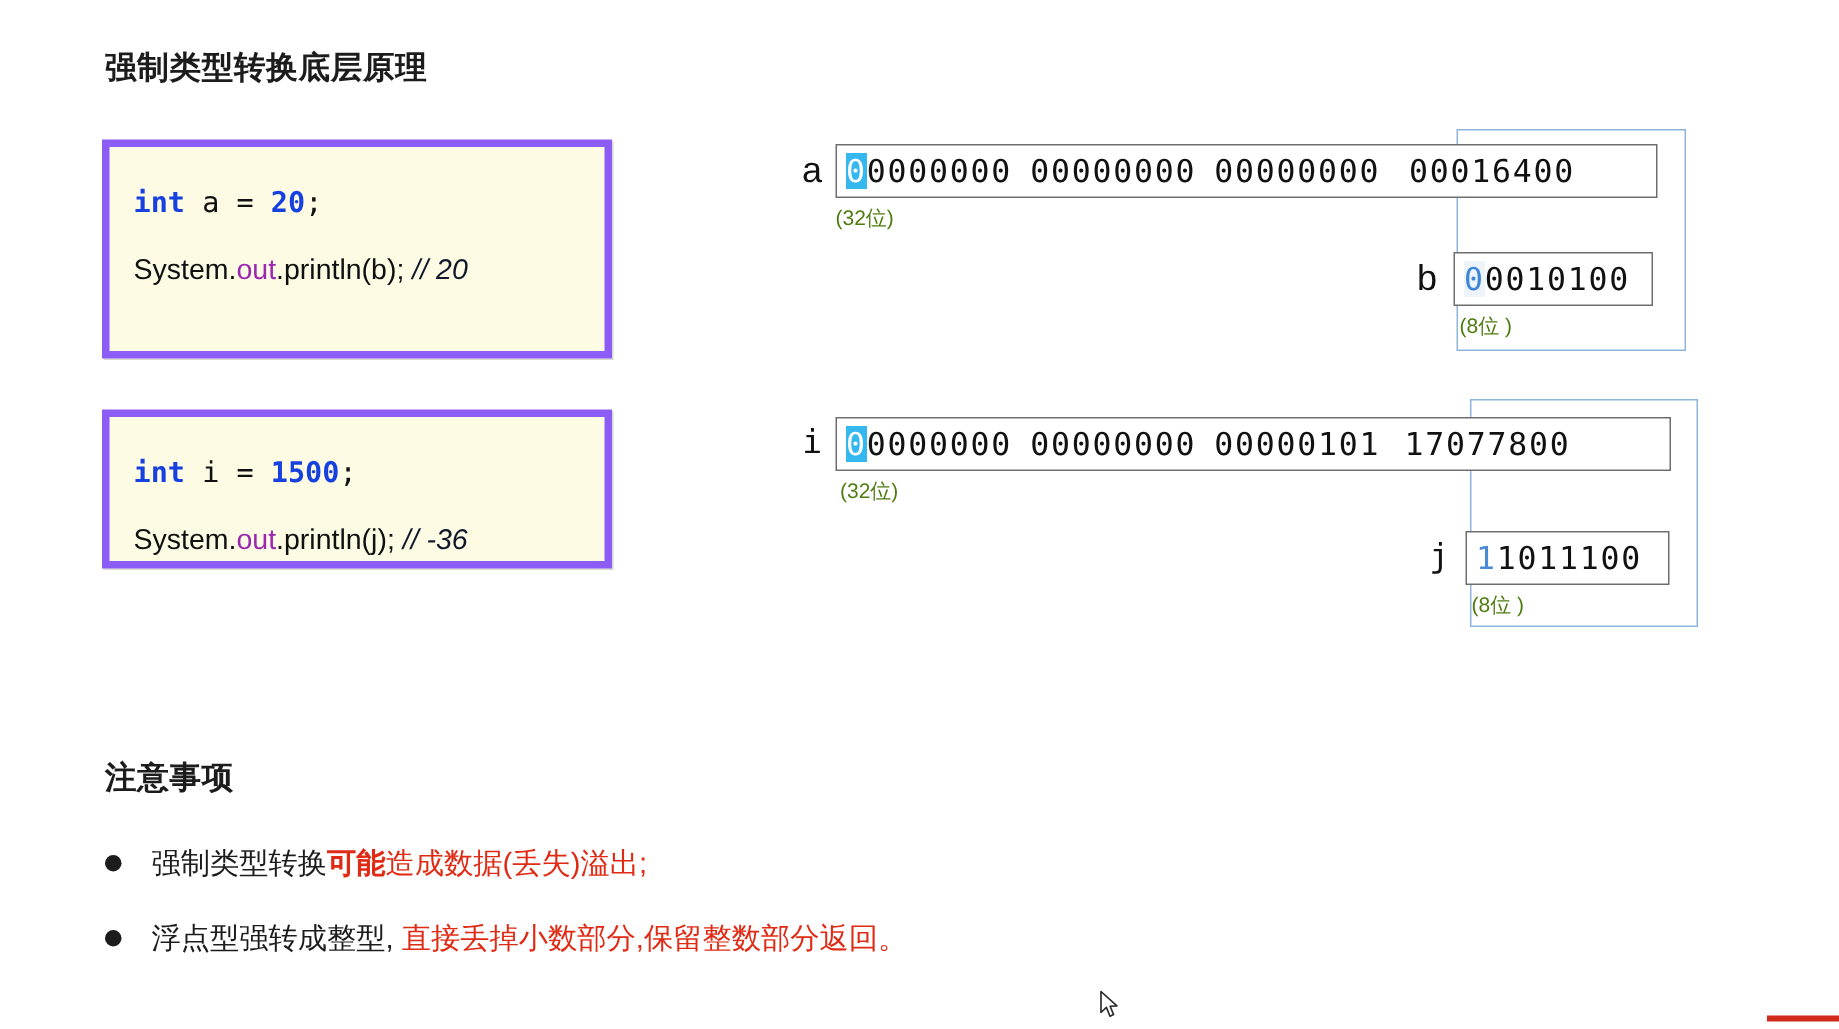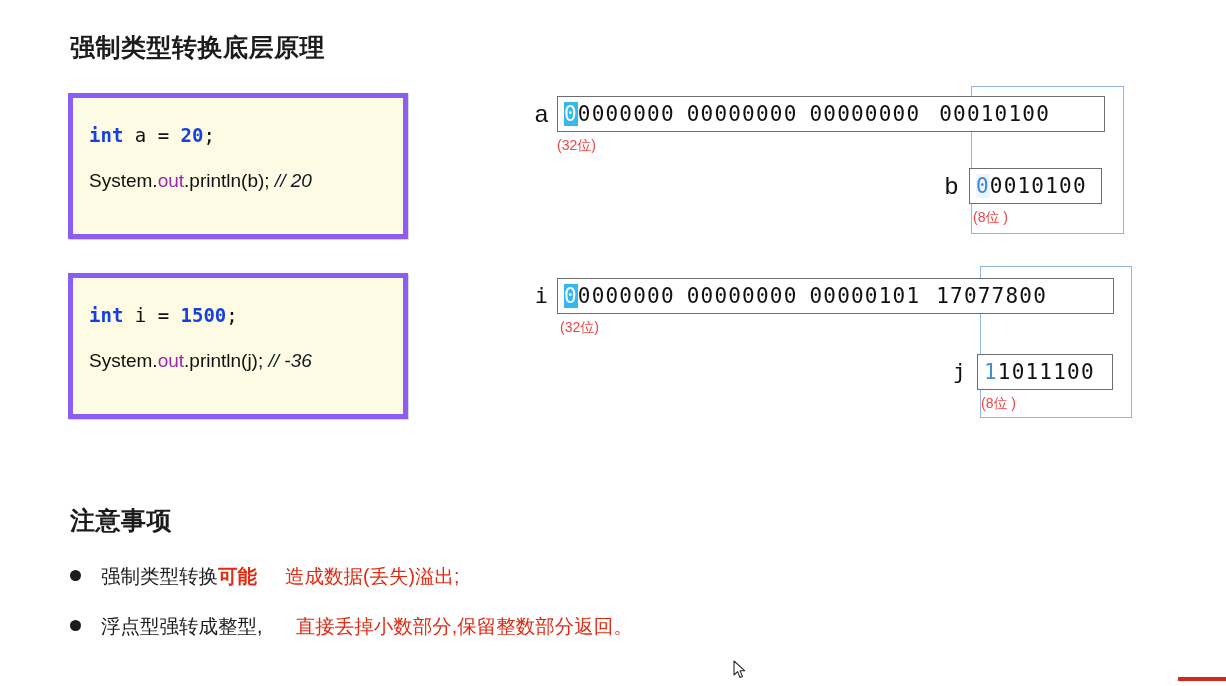--- a/index.html
+++ b/index.html
@@ -14,39 +14,39 @@
     overflow: hidden;
     font-family: "Liberation Sans", "DejaVu Sans", sans-serif;
     color: #1a1a1a;
     -webkit-font-smoothing: antialiased;
   }
 
   
   .heading {
     position: absolute;
     font-weight: bold;
-    font-size: 25px;
+    font-size: 21px;
     letter-spacing: 0.5px;
     color: #1c1c1c;
     white-space: nowrap;
   }
   #title-main  { left: 70px; top: 31px; }
   #title-notes { left: 70px; top: 504px; }
 
   
   .code-box {
     position: absolute;
     background: #fdfbe3;
     border: 5px solid #8b5cf6;
     box-sizing: border-box;
     padding: 14px 16px 12px 16px;
     box-shadow: 1px 1px 0 #d8d8cc;
   }
   #code-box-1 { left: 68px; top: 93px;  width: 340px; height: 146px; }
-  #code-box-2 { left: 68px; top: 273px; width: 340px; height: 146px; }
+  #code-box-2 { left: 68px; top: 273px; width: 340px; height: 106px; }
 
   .code-line {
     font-family: "DejaVu Sans Mono", "Liberation Mono", monospace;
     font-size: 19px;
     line-height: 46px;
     white-space: pre;
     color: #101010;
     height: 46px;
   }
   .code-line.sans {
@@ -102,21 +102,21 @@
 
   .hi-bit   { background: #35b8ef; color: #ffffff; }
   .blue-bit { color: #3d86d8; background: #eef4fb; }
   .blue-txt { color: #4a8ad4; }
   .bit-gap  { display: inline-block; width: 12px; }
 
   .bitwidth {
     position: absolute;
     font-family: "Liberation Sans", "DejaVu Sans", sans-serif;
     font-size: 14px;
-    color: #ef4444;
+    color: #4d7c0f;
     white-space: nowrap;
   }
 
   
   .note-item { position: absolute; display: flex; align-items: flex-start; }
   #note-1 { left: 70px; top: 563px; }
   #note-2 { left: 70px; top: 613px; }
 
   .bullet {
     width: 11px; height: 11px;
@@ -125,21 +125,21 @@
     margin-top: 7px;
     margin-right: 20px;
     flex: 0 0 auto;
   }
   .note-text {
     font-size: 19.5px;
     line-height: 26px;
     color: #1c1c1c;
     white-space: nowrap;
   }
-  .red      { color: #e12a14; padding-left: 28px; }
+  .red      { color: #e12a14; }
   .red-bold { color: #e12a14; font-weight: bold; }
 
   
   #bottom-accent-bar {
     position: absolute;
     left: 1178px;
     top: 677px;
     width: 48px;
     height: 4px;
     background: #cf2a1b;
@@ -166,21 +166,21 @@
   <div class="code-line"><span class="kw">int</span><span> i = </span><span class="num">1500</span><span>;</span></div>
   <div class="code-line sans"><span>System.</span><span class="out">out</span><span>.println(j); </span><span class="cmt">// -36</span></div>
 </div>
 
 <div class="diagram" id="diagram-1">
 
   <div class="blue-region" id="blue-region-1"></div>
 
   <div class="bit-row" style="left:0px; top:10px;">
     <span class="var-label" style="width:28px; text-align:right; margin-right:9px;">a</span>
-    <span class="bit-box wide" style="width:548px;"><span class="hi-bit">0</span><span>0000000</span><span class="bit-gap"></span><span>00000000</span><span class="bit-gap"></span><span>00000000</span><span class="bit-gap"></span><span style="padding-left:7px;">00010100</span></span>
+    <span class="bit-box wide" style="width:548px;"><span class="hi-bit">0</span><span>0000000</span><span class="bit-gap"></span><span>00000000</span><span class="bit-gap"></span><span>00000000</span><span class="bit-gap"></span><span style="padding-left:7px;">00016400</span></span>
   </div>
   <div class="bitwidth" style="left:37px; top:51px;">(32位)</div>
 
   <div class="bit-row" style="left:412px; top:82px;">
     <span class="var-label" style="width:26px; text-align:right; margin-right:11px;">b</span>
     <span class="bit-box small" style="width:133px;"><span class="blue-bit">0</span><span>0010100</span></span>
   </div>
   <div class="bitwidth" style="left:453px; top:123px;">(8位 )</div>
 </div>
 

